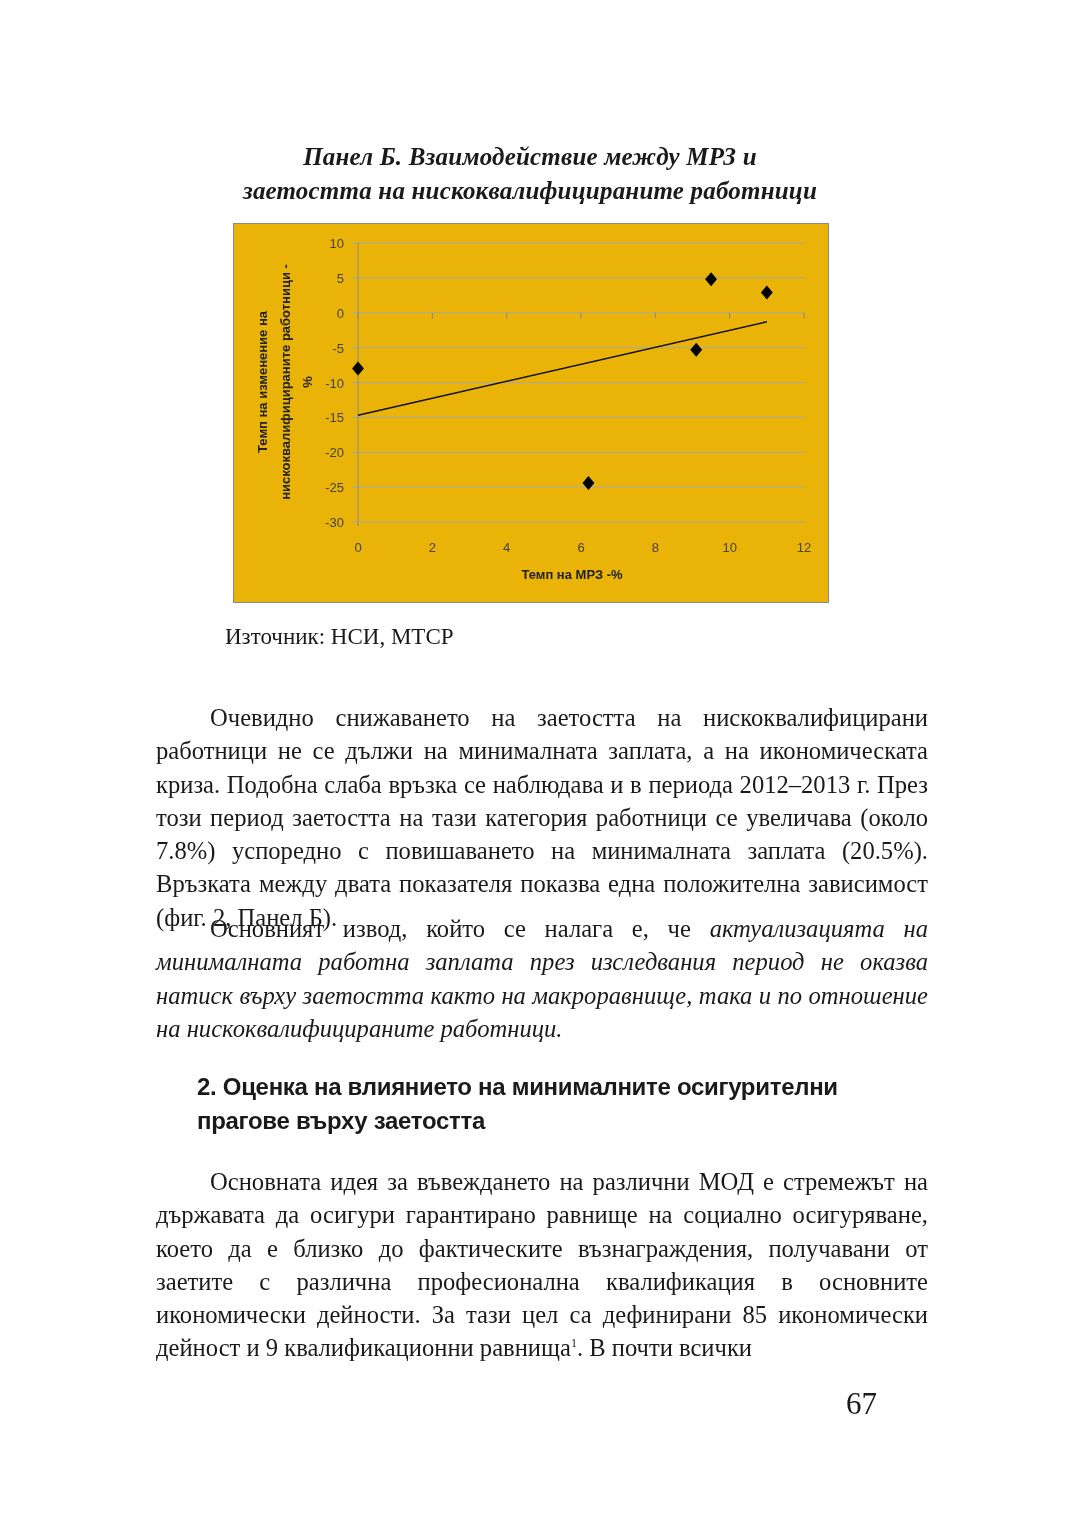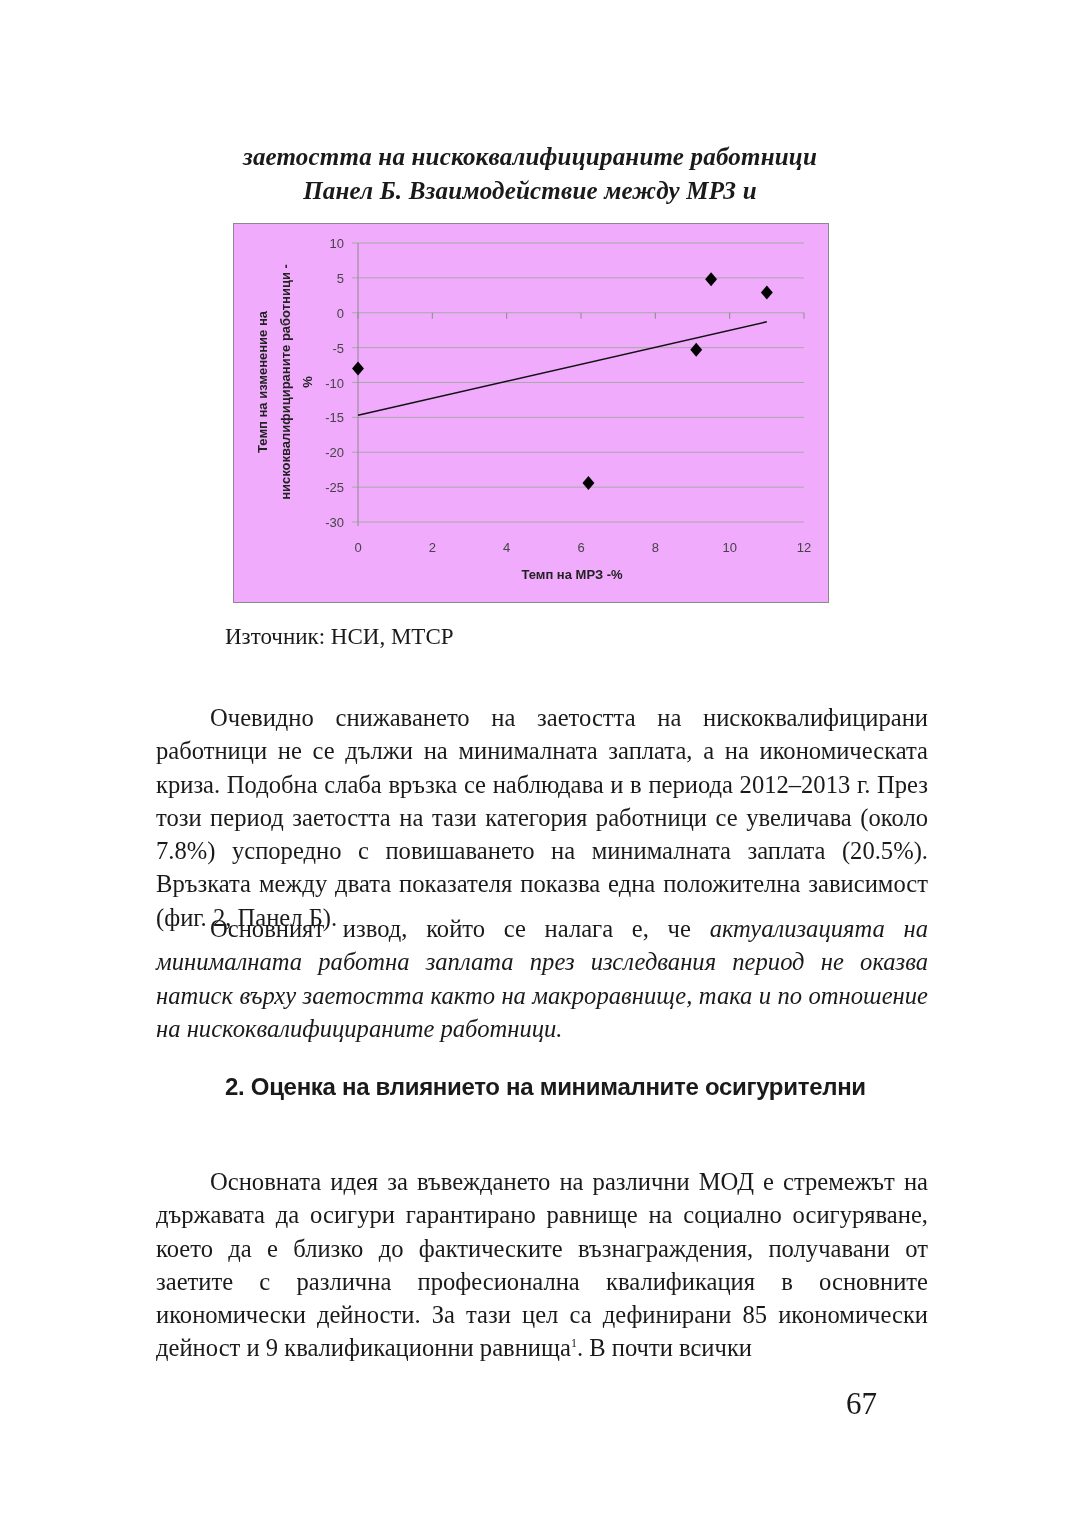--- a/index.html
+++ b/index.html
@@ -8,52 +8,52 @@
   .sans { font-family: "Liberation Sans", "DejaVu Sans", sans-serif; }
 
   .panel-title {
     position: absolute; left: 200px; width: 660px; top: 140px;
     text-align: center; font-style: italic; font-weight: bold;
     font-size: 25px; line-height: 34px; letter-spacing: 0.2px;
   }
 
   .chart-box {
     position: absolute; left: 233px; top: 223px; width: 596px; height: 380px;
-    border: 1.5px solid #8a8a8a; box-sizing: border-box; background: #f0abfc;
+    border: 1.5px solid #8a8a8a; box-sizing: border-box; background: #eab308;
   }
   .chart-box svg { position: absolute; left: 0; top: 0; }
 
   .source {
     position: absolute; left: 225px; top: 624px; font-size: 23px;
   }
 
   .body-text {
     position: absolute; left: 144px; width: 796px;
     font-size: 24.6px; line-height: 33.3px; text-align: justify;
     text-align-last: left;
   }
   .p { margin: 12px; text-indent: 54px; }
   .ital { font-style: italic; }
 
   .section-heading {
     position: absolute; left: 197px; top: 1070px; width: 720px;
-    font-weight: bold; font-size: 24px; line-height: 34px; letter-spacing: -0.3px; margin-left: 28px;
+    font-weight: bold; font-size: 24px; line-height: 34px; letter-spacing: -0.3px;
   }
 
   .page-number {
     position: absolute; left: 846px; top: 1386px; font-size: 31px;
   }
   sup { font-size: 12px; line-height: 0; }
 </style>
 </head>
 <body>
 
 <div class="panel-title serif">
+  <div>Панел Б. Взаимодействие между МРЗ и</div>
   <div>заетостта на нискоквалифицираните работници</div>
-  <div>Панел Б. Взаимодействие между МРЗ и</div>
 </div>
 
 <div class="chart-box">
   <svg id="chart-svg" width="596" height="380">
       <line x1="118" x2="570" y1="19" y2="19" stroke="#a8a8a8" stroke-width="1"></line>
       <text x="110" y="24" text-anchor="end" font-size="13" fill="#444" font-family="&quot;Liberation Sans&quot;, &quot;DejaVu Sans&quot;, sans-serif">10</text>
       <line x1="118" x2="570" y1="53.875" y2="53.875" stroke="#a8a8a8" stroke-width="1"></line>
       <text x="110" y="58.875" text-anchor="end" font-size="13" fill="#444" font-family="&quot;Liberation Sans&quot;, &quot;DejaVu Sans&quot;, sans-serif">5</text>
       <line x1="118" x2="570" y1="88.75" y2="88.75" stroke="#a8a8a8" stroke-width="1"></line>
       <text x="110" y="93.75" text-anchor="end" font-size="13" fill="#444" font-family="&quot;Liberation Sans&quot;, &quot;DejaVu Sans&quot;, sans-serif">0</text>
@@ -102,19 +102,20 @@
 <div class="body-text serif" style="top:689px;">
   <p class="p">Очевидно снижаването на заетостта на нискоквалифицирани работници не се дължи на минималната заплата, а на икономическата криза. Подобна слаба връзка се наблюдава и в периода 2012–2013 г. През този период заетостта на тази категория работници се увеличава (около 7.8%) успоредно с повишаването на минималната заплата (20.5%). Връзката между двата показателя показва една положителна зависимост (фиг. 2, Панел Б).</p>
 </div>
 
 <div class="body-text serif" style="top:900px;">
   <p class="p"><span>Основният извод, който се налага е, че </span><span class="ital">актуализацията на минималната работна заплата през изследвания период не оказва натиск върху заетостта както на макроравнище, така и по отношение на нискоквалифицираните работници.</span></p>
 </div>
 
 <div class="section-heading sans">
   <div>2. Оценка на влиянието на минималните осигурителни</div>
+  <div>прагове върху заетостта</div>
 </div>
 
 <div class="body-text serif" style="top:1153px;">
   <p class="p"><span>Основната идея за въвеждането на различни МОД е стремежът на държавата да осигури гарантирано равнище на социално осигуряване, което да е близко до фактическите възнаграждения, получавани от заетите с различна професионална квалификация в основните икономически дейности. За тази цел са дефинирани 85 икономически дейност и 9 квалификационни равнища</span><sup>1</sup><span>. В почти всички</span></p>
 </div>
 
 <div class="page-number serif">67</div>
 
 </body></html>

